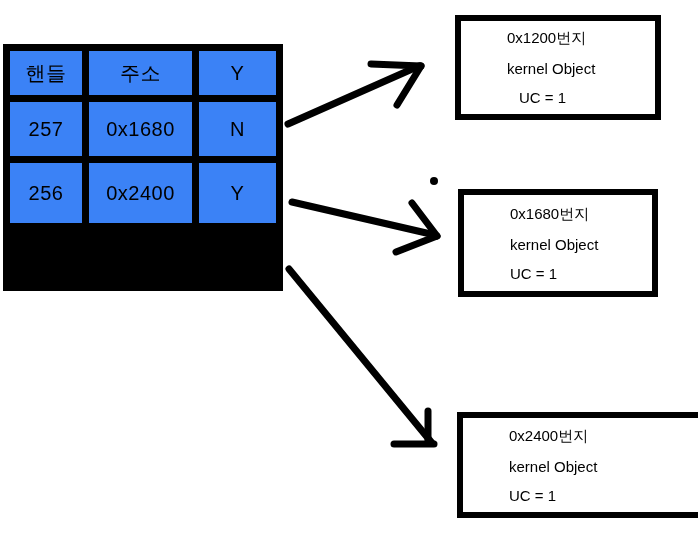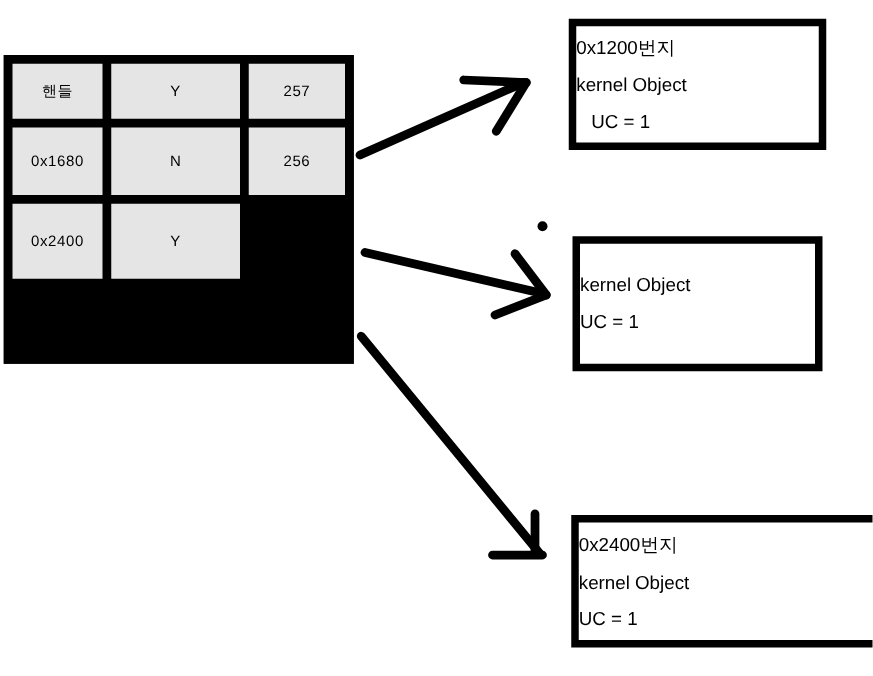--- a/index.html
+++ b/index.html
@@ -25,38 +25,39 @@
     height: 247px;
     box-sizing: border-box;
     border: 7px solid #000;
     background: #000;
     display: grid;
     grid-template-columns: 72px 103px 77px;
     grid-template-rows: 44px 54px 60px 54px;
     gap: 7px;
   }
   .cell {
-    background: #e5e5e5;
+    background: #3b82f6;
     display: flex;
     align-items: center;
     justify-content: center;
-    font-size: 12px;
+    font-size: 20px;
     letter-spacing: 0.5px;
   }
 
   
   .kbox {
     position: absolute;
     box-sizing: border-box;
     border: 6px solid #000;
     background: #fff;
     display: flex;
     flex-direction: column;
     justify-content: center;
     gap: 12px;
+    padding-left: 46px;
     font-size: 15px;
   }
   .kbox-1 { left: 455px; top: 15px;  width: 206px; height: 105px; }
   .kbox-2 { left: 458px; top: 189px; width: 200px; height: 108px; }
   .kbox-3 { left: 457px; top: 412px; width: 248px; height: 106px; }
   .kbox .kline { white-space: pre; }
   .kbox-1 .kline-uc { padding-left: 12px; }
 
   .arrows-layer {
     position: absolute;
@@ -69,39 +70,41 @@
     stroke-width: 7;
     stroke-linecap: round;
     fill: none;
   }
 </style>
 </head>
 <body>
 
 <div class="htable">
   <div class="cell">핸들</div>
+  <div class="cell">주소</div>
 
   <div class="cell">Y</div>
 
   <div class="cell">257</div>
   <div class="cell">0x1680</div>
   <div class="cell">N</div>
 
   <div class="cell">256</div>
   <div class="cell">0x2400</div>
   <div class="cell">Y</div>
 </div>
 
 <div class="kbox kbox-1">
   <div class="kline">0x1200번지</div>
   <div class="kline">kernel Object</div>
   <div class="kline kline-uc">UC = 1</div>
 </div>
 
 <div class="kbox kbox-2">
+  <div class="kline">0x1680번지</div>
   <div class="kline">kernel Object</div>
   <div class="kline">UC = 1</div>
 </div>
 
 <div class="kbox kbox-3">
   <div class="kline">0x2400번지</div>
   <div class="kline">kernel Object</div>
   <div class="kline">UC = 1</div>
 </div>
 

